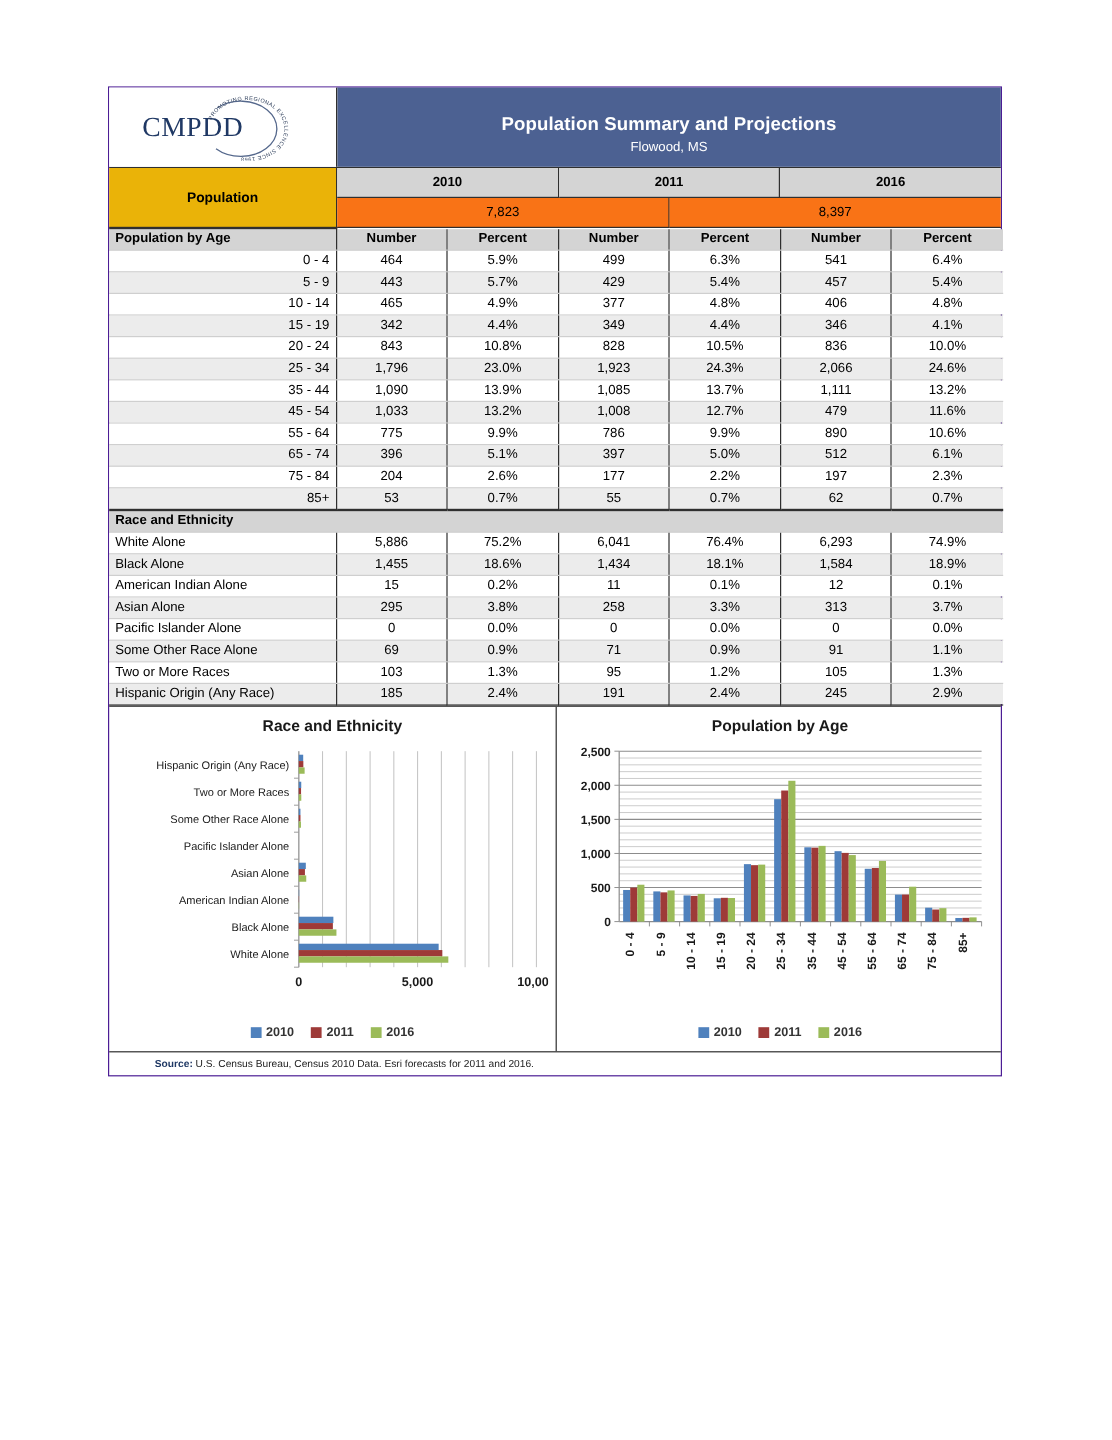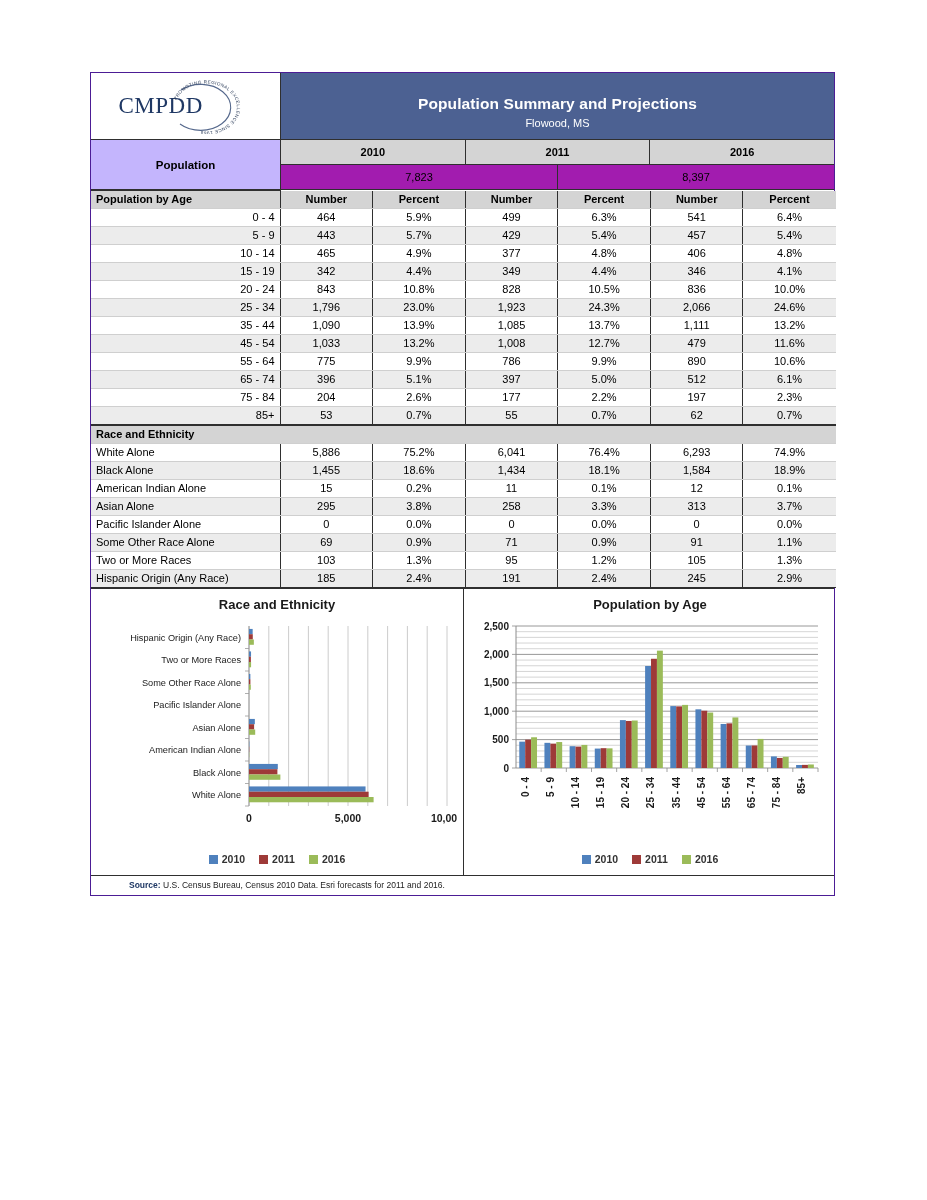--- a/index.html
+++ b/index.html
@@ -44,42 +44,42 @@
     align-items: center; justify-content: center;
     padding: 18px 0 5px;
   }
   .title-main { font-size: 15.5px; font-weight: bold; letter-spacing: .1px; line-height: 1.35; }
   .title-sub  { font-size: 11px; font-weight: normal; line-height: 1.5; }
 
   
   .pop-row { display: flex; }
   .pop-label {
     width: 190px; flex: 0 0 190px;
-    background: #c4b5fd;
+    background: #eab308;
     border-right: 1px solid #2f2f2f;
     border-bottom: 1px solid #2f2f2f;
     display: flex; align-items: center; justify-content: center;
     font-size: 11.5px; font-weight: bold; color: #000;
     height: 50px;
   }
   .pop-years { flex: 1 1 auto; }
   .yr-head, .yr-vals { display: flex; }
   .yr-head > div, .yr-vals > div {
     flex: 1 1 0; text-align: center;
     font-size: 11px; color: #000;
     border-right: 1px solid #2f2f2f;
   }
   .yr-head > div:last-child, .yr-vals > div:last-child { border-right: none; }
   .yr-head > div {
     background: #d4d4d4; font-weight: bold;
     height: 25px; line-height: 25px;
     border-bottom: 1px solid #2f2f2f;
   }
   .yr-vals > div {
-    background: #a21caf; font-weight: normal;
+    background: #f97316; font-weight: normal;
     height: 25px; line-height: 25px;
     border-bottom: 1px solid #2f2f2f;
   }
 
   
   table.grid { width: 100%; border-collapse: collapse; table-layout: fixed; }
   table.grid col.lab { width: 189px; }
   table.grid col.dat { width: 92.6px; }
   table.grid th, table.grid td {
     font-size: 11px; color: #000;

